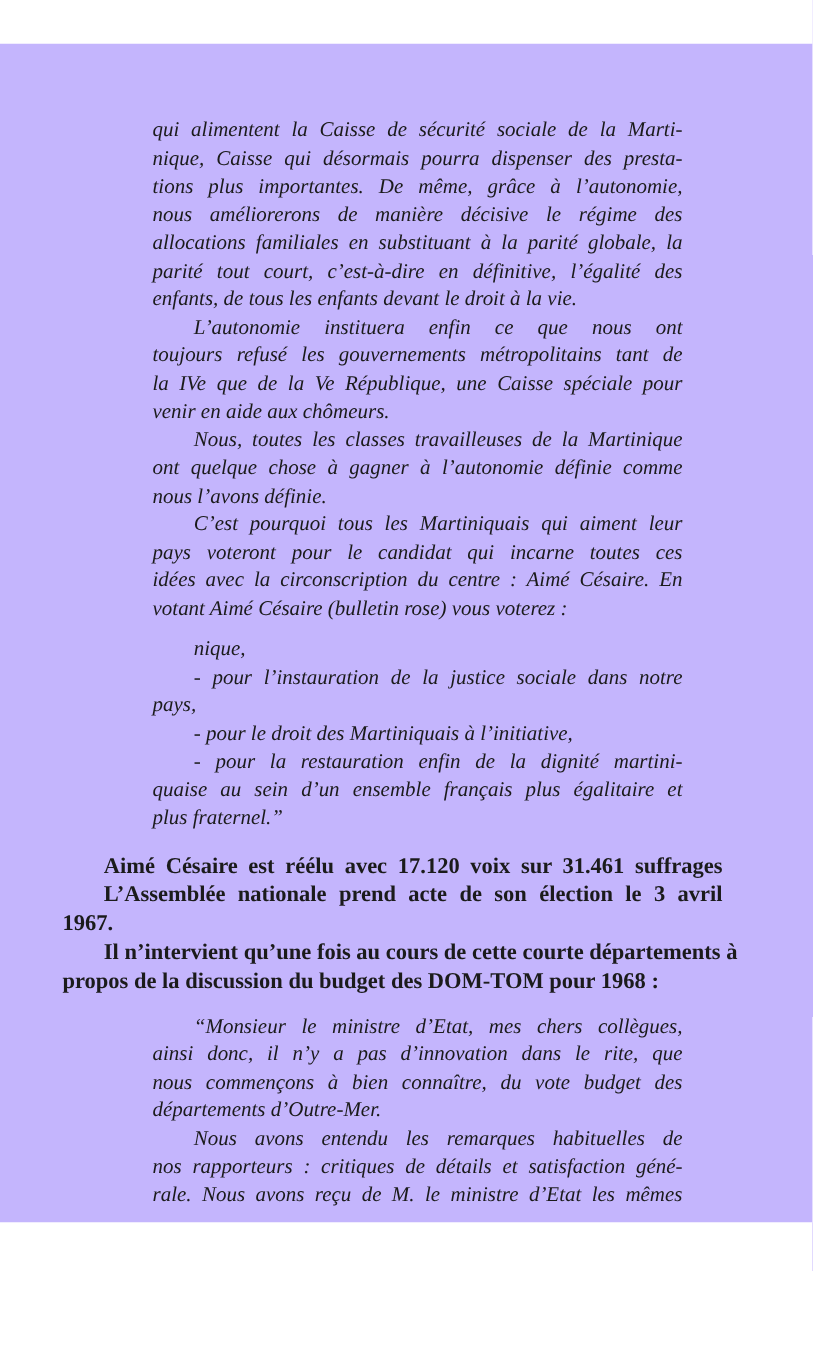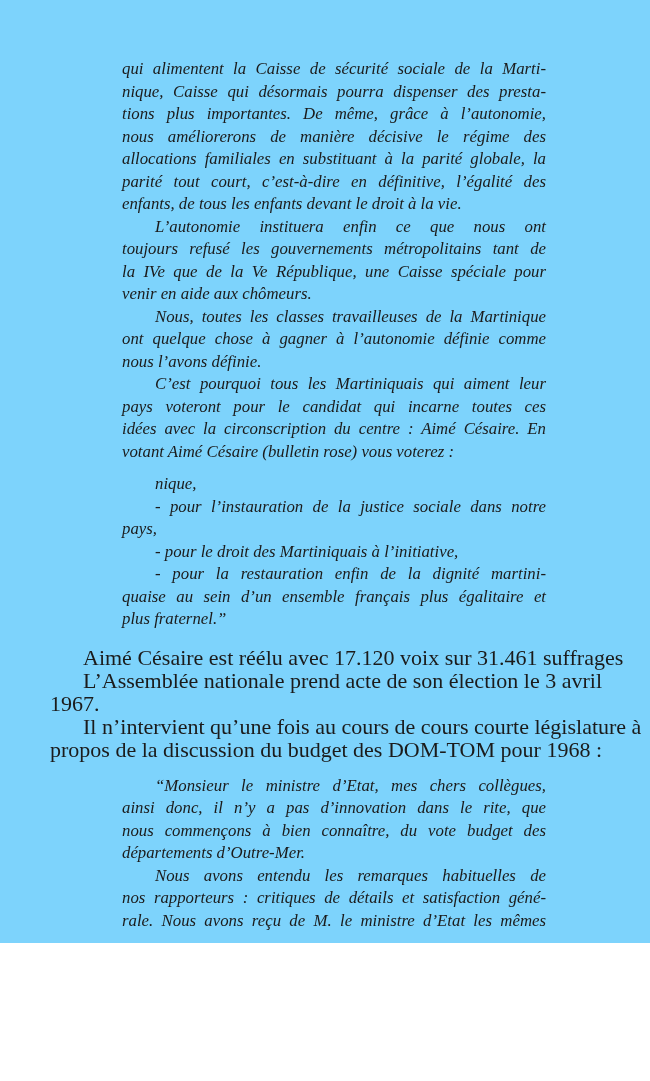--- a/index.html
+++ b/index.html
@@ -4,42 +4,44 @@
 <style>
   html, body {
     margin: 0;
     padding: 0;
     background: #ffffff;
   }
   .page {
     position: relative;
     width: 650px;
     height: 943px;
-    background: #7dd3fc;
+    background: #c4b5fd;
     color: #1b1b1b;
     font-family: "Liberation Serif", serif;
     overflow: hidden;
+    margin-top: 35px;
   }
   .content {
     position: absolute;
     left: 50px;
     top: 58px;
     width: 528px;
   }
   .quote {
     margin-left: 72px;
     width: 424px;
     font-style: italic;
     font-size: 16.8px;
     line-height: 22.5px;
   }
   .bodytext {
     margin-top: 15px;
-    font-size: 22px;
+    font-size: 18px;
     line-height: 23px;
+    font-weight: bold;
   }
   .quote2 {
     margin-top: 14px;
   }
   .list {
     margin-top: 10px;
   }
   .para .line {
     white-space: nowrap;
     text-align: justify;
@@ -114,21 +116,21 @@
 
     <section class="bodytext">
       <div class="para indent">
           <div class="line">Aimé Césaire est réélu avec 17.120 voix sur 31.461 suffrages</div>
         </div>
       <div class="para indent">
           <div class="line">L’Assemblée nationale prend acte de son élection le 3 avril</div>
           <div class="line last">1967.</div>
         </div>
       <div class="para indent">
-          <div class="line">Il n’intervient qu’une fois au cours de cours courte législature à</div>
+          <div class="line">Il n’intervient qu’une fois au cours de cette courte départements à</div>
           <div class="line last">propos de la discussion du budget des DOM-TOM pour 1968 :</div>
         </div>
     </section>
 
     <section class="quote quote2">
       <div class="para indent">
           <div class="line">“Monsieur le ministre d’Etat, mes chers collègues,</div>
           <div class="line">ainsi donc, il n’y a pas d’innovation dans le rite, que</div>
           <div class="line">nous commençons à bien connaître, du vote budget des</div>
           <div class="line last">départements d’Outre-Mer.</div>

